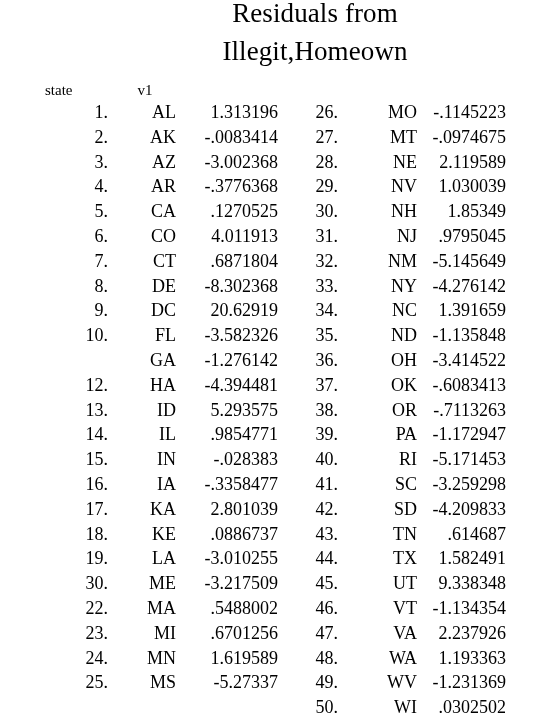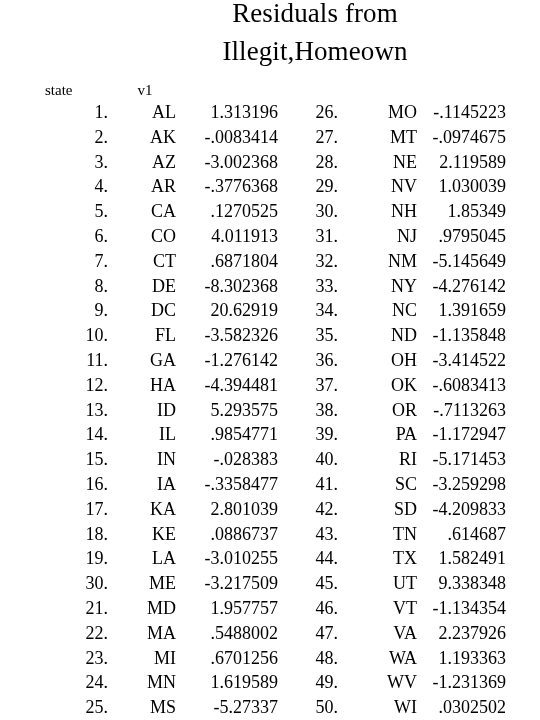--- a/index.html
+++ b/index.html
@@ -157,21 +157,20 @@
         <span class="cell c-num">9.</span>
         <span class="cell c-state">DC</span>
         <span class="cell c-val">20.62919</span>
       </div>
       <div class="row">
         <span class="cell c-num">10.</span>
         <span class="cell c-state">FL</span>
         <span class="cell c-val">-3.582326</span>
       </div>
       <div class="row">
-        <span class="cell c-num">11.</span>
         <span class="cell c-state">GA</span>
         <span class="cell c-val">-1.276142</span>
       </div>
       <div class="row">
         <span class="cell c-num">12.</span>
         <span class="cell c-state">HA</span>
         <span class="cell c-val">-4.394481</span>
       </div>
       <div class="row">
         <span class="cell c-num">13.</span>
@@ -207,25 +206,20 @@
         <span class="cell c-num">19.</span>
         <span class="cell c-state">LA</span>
         <span class="cell c-val">-3.010255</span>
       </div>
       <div class="row">
         <span class="cell c-num">30.</span>
         <span class="cell c-state">ME</span>
         <span class="cell c-val">-3.217509</span>
       </div>
       <div class="row">
-        <span class="cell c-num">21.</span>
-        <span class="cell c-state">MD</span>
-        <span class="cell c-val">1.957757</span>
-      </div>
-      <div class="row">
         <span class="cell c-num">22.</span>
         <span class="cell c-state">MA</span>
         <span class="cell c-val">.5488002</span>
       </div>
       <div class="row">
         <span class="cell c-num">23.</span>
         <span class="cell c-state">MI</span>
         <span class="cell c-val">.6701256</span>
       </div>
       <div class="row">

